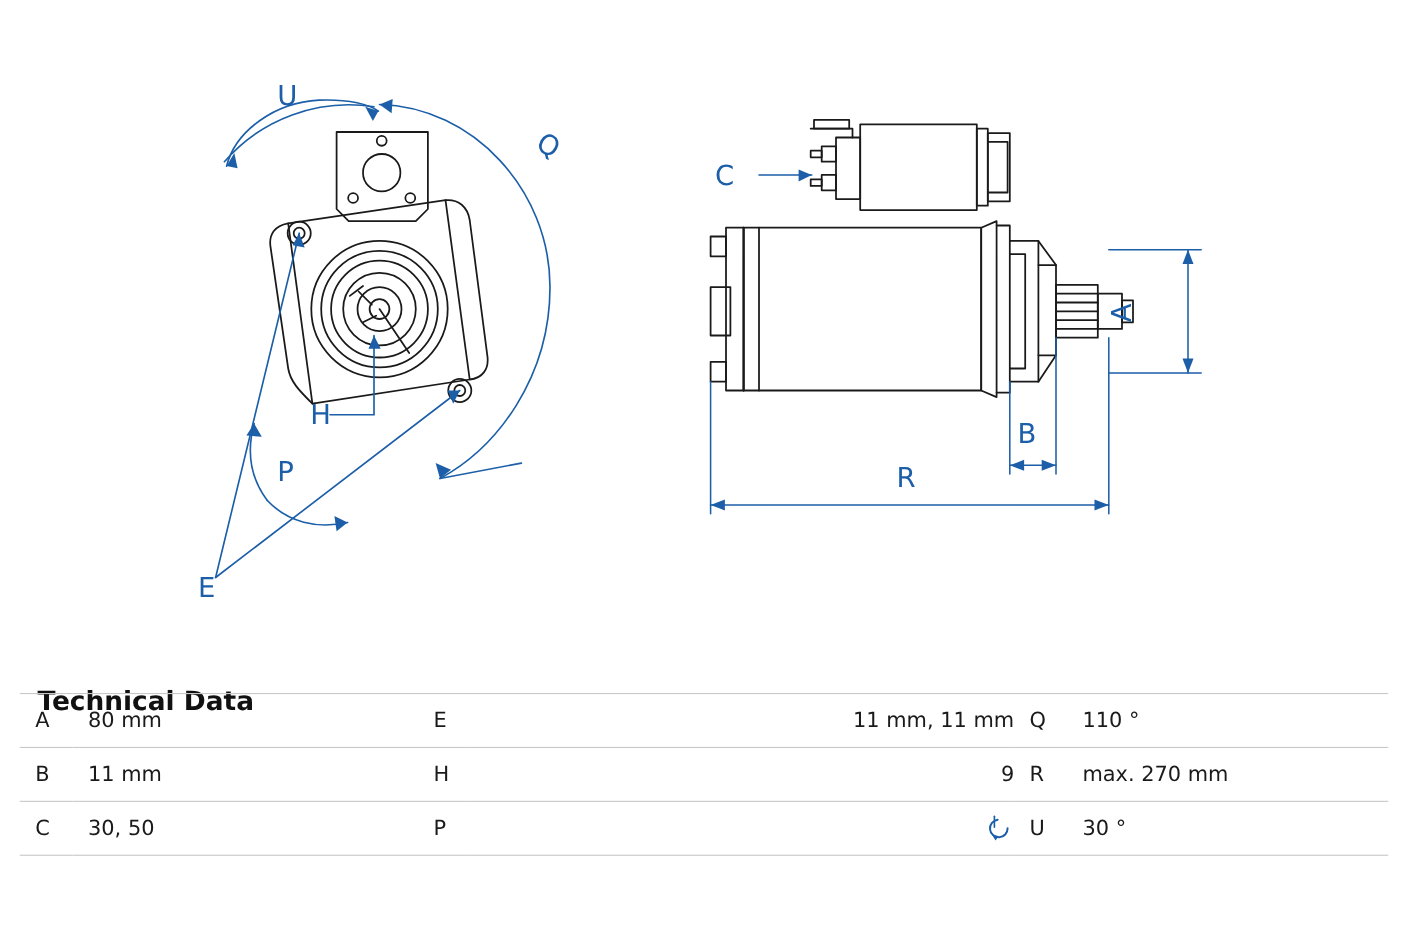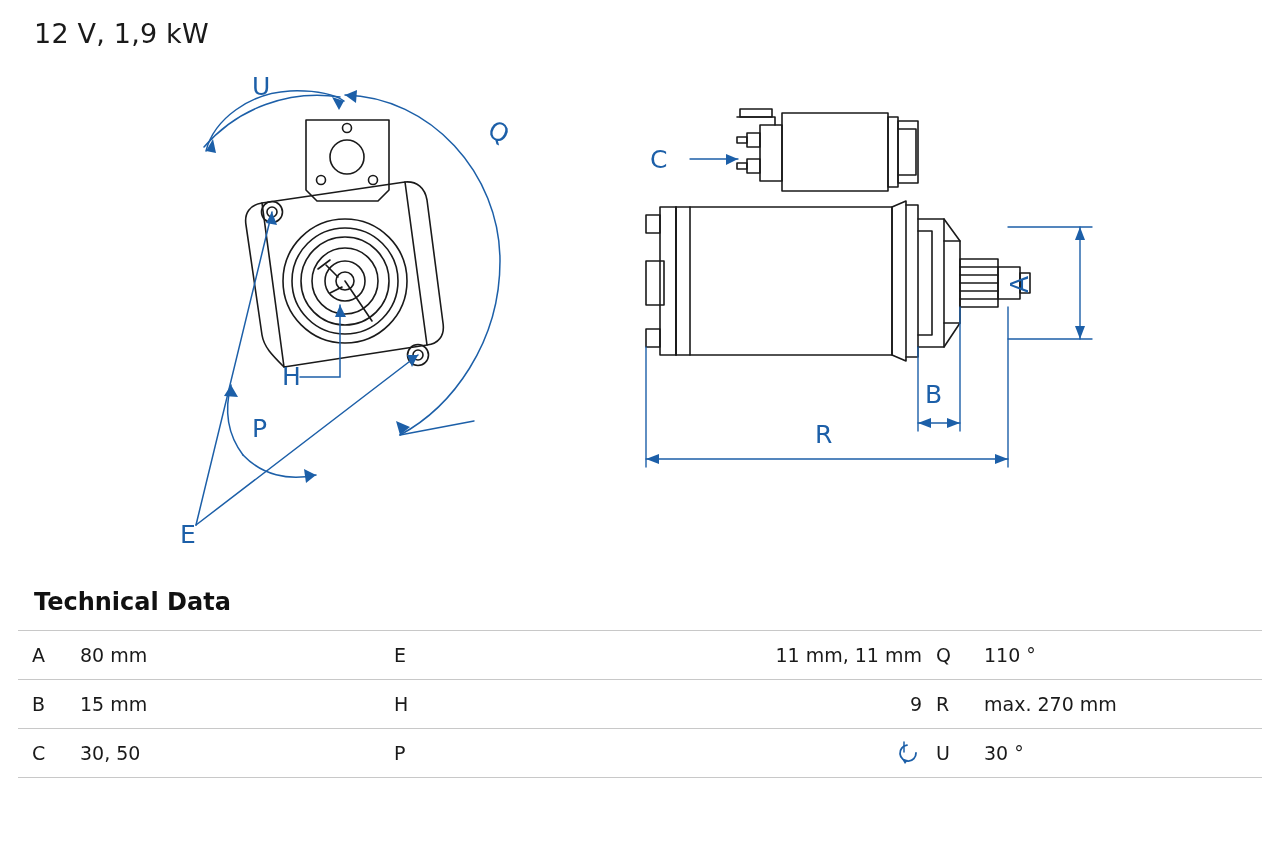--- a/index.html
+++ b/index.html
@@ -32,21 +32,21 @@
   .drawing {
     position: absolute;
     left: 0;
     top: 55px;
     width: 1280px;
     height: 520px;
   }
   .tech-title {
     position: absolute;
     left: 34px;
-    top: 588px;
+    top: 623px;
     font-size: 24px;
     font-weight: bold;
     color: #111111;
   }
   table.tech {
     position: absolute;
     left: 18px;
     top: 630px;
     width: 1244px;
     border-collapse: collapse;
@@ -76,21 +76,20 @@
     width: 26px;
     height: 26px;
     vertical-align: middle;
   }
 </style>
 </head>
 <body>
 
 <div class="page">
 
-  <div class="title">12 V, 1,9 kW</div>
 
   <svg class="drawing" viewBox="0 0 1280 520">
     <g fill="none" stroke="#1a1a1a" stroke-width="1.6" stroke-linejoin="round" stroke-linecap="round">
 
       <path d="M306 65 L389 65 L389 135 L378 146 L317 146 L306 135 Z"></path>
       <circle cx="347" cy="102" r="17"></circle>
       <circle cx="347" cy="73" r="4.5"></circle>
       <circle cx="321" cy="125" r="4.5"></circle>
       <circle cx="373" cy="125" r="4.5"></circle>
 
@@ -227,21 +226,21 @@
       <tr>
         <td class="key">A</td>
         <td class="val-a">80 mm</td>
         <td class="key-b">E</td>
         <td class="val-b">11 mm, 11 mm</td>
         <td class="key-c">Q</td>
         <td>110 °</td>
       </tr>
       <tr>
         <td class="key">B</td>
-        <td class="val-a">15 mm</td>
+        <td class="val-a">11 mm</td>
         <td class="key-b">H</td>
         <td class="val-b">9</td>
         <td class="key-c">R</td>
         <td>max. 270 mm</td>
       </tr>
       <tr>
         <td class="key">C</td>
         <td class="val-a">30, 50</td>
         <td class="key-b">P</td>
         <td class="val-b">

